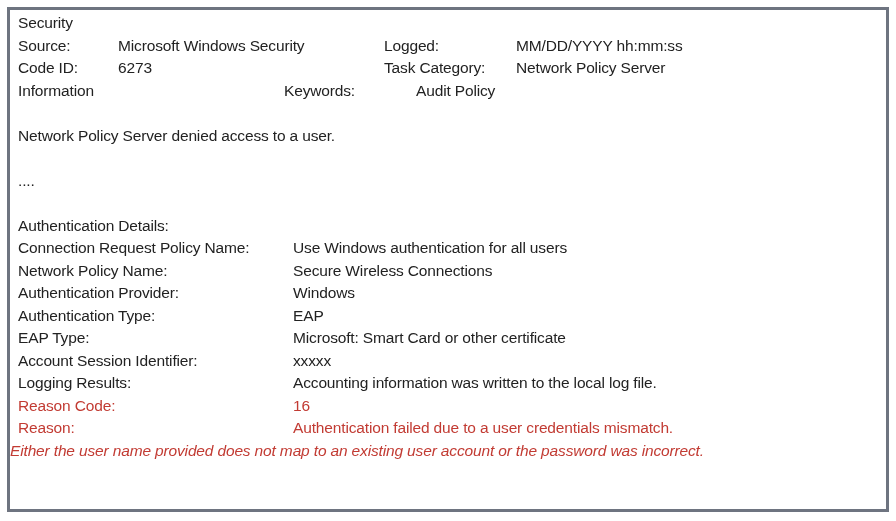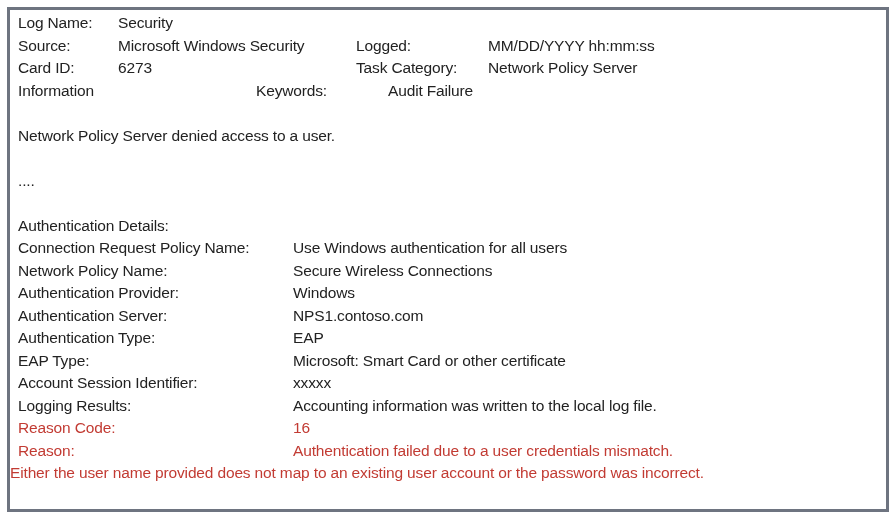--- a/index.html
+++ b/index.html
@@ -23,58 +23,57 @@
     left: 7px; top: 7px;
     width: 882px; height: 505px;
     border: 3px solid var(--border);
     background: var(--background);
     padding: 2px 8px 0 8px;
     line-height: 22.5px;
   }
   .hrow { display: flex; height: 22.5px; white-space: nowrap; }
   .hl1 { width: 100px; flex-shrink: 0; }
   .hv1 { width: 238px; flex-shrink: 0; }
-  .hl2 { width: 132px; flex-shrink: 0; }
+  .hl2 { width: 132px; flex-shrink: 0; margin-left: 28px; }
   .hv2 { flex: 1; }
   .blank { height: 22.5px; }
   .para { height: 22.5px; white-space: nowrap; }
   .drow { display: flex; height: 22.5px; white-space: nowrap; }
   .dlabel { width: 275px; flex-shrink: 0; }
   .dvalue { flex: 1; }
   .red { color: var(--accent-red); }
-  .footer { margin-left: -8px; }
+  .footer { margin-left: -8px; font-style: italic; }
 </style>
 </head>
 <body>
 
 <div class="frame">
 
   <div>
     <div class="hrow">
-      <span class="hl1">Log Name:</span>
       <span class="hv1">Security</span>
       <span class="hl2"></span>
       <span class="hv2"></span>
     </div>
     <div class="hrow">
       <span class="hl1">Source:</span>
       <span class="hv1">Microsoft Windows Security</span>
       <span class="hl2">Logged:</span>
       <span class="hv2">MM/DD/YYYY hh:mm:ss</span>
     </div>
     <div class="hrow">
-      <span class="hl1">Card ID:</span>
+      <span class="hl1">Code ID:</span>
       <span class="hv1">6273</span>
       <span class="hl2">Task Category:</span>
       <span class="hv2">Network Policy Server</span>
     </div>
     <div class="hrow">
       <span class="hv1">Information</span>
       <span class="hl2">Keywords:</span>
-      <span class="hv2">Audit Failure</span>
+      <span class="hv2">Audit Policy</span>
     </div>
   </div>
 
   <div class="blank"></div>
   <div class="para">Network Policy Server denied access to a user.</div>
   <div class="blank"></div>
   <div class="para">....</div>
   <div class="blank"></div>
   <div class="para">Authentication Details:</div>
 
@@ -83,24 +82,20 @@
       <span class="dlabel">Connection Request Policy Name:</span>
       <span class="dvalue">Use Windows authentication for all users</span>
     </div>
     <div class="drow">
       <span class="dlabel">Network Policy Name:</span>
       <span class="dvalue">Secure Wireless Connections</span>
     </div>
     <div class="drow">
       <span class="dlabel">Authentication Provider:</span>
       <span class="dvalue">Windows</span>
-    </div>
-    <div class="drow">
-      <span class="dlabel">Authentication Server:</span>
-      <span class="dvalue">NPS1.contoso.com</span>
     </div>
     <div class="drow">
       <span class="dlabel">Authentication Type:</span>
       <span class="dvalue">EAP</span>
     </div>
     <div class="drow">
       <span class="dlabel">EAP Type:</span>
       <span class="dvalue">Microsoft: Smart Card or other certificate</span>
     </div>
     <div class="drow">

